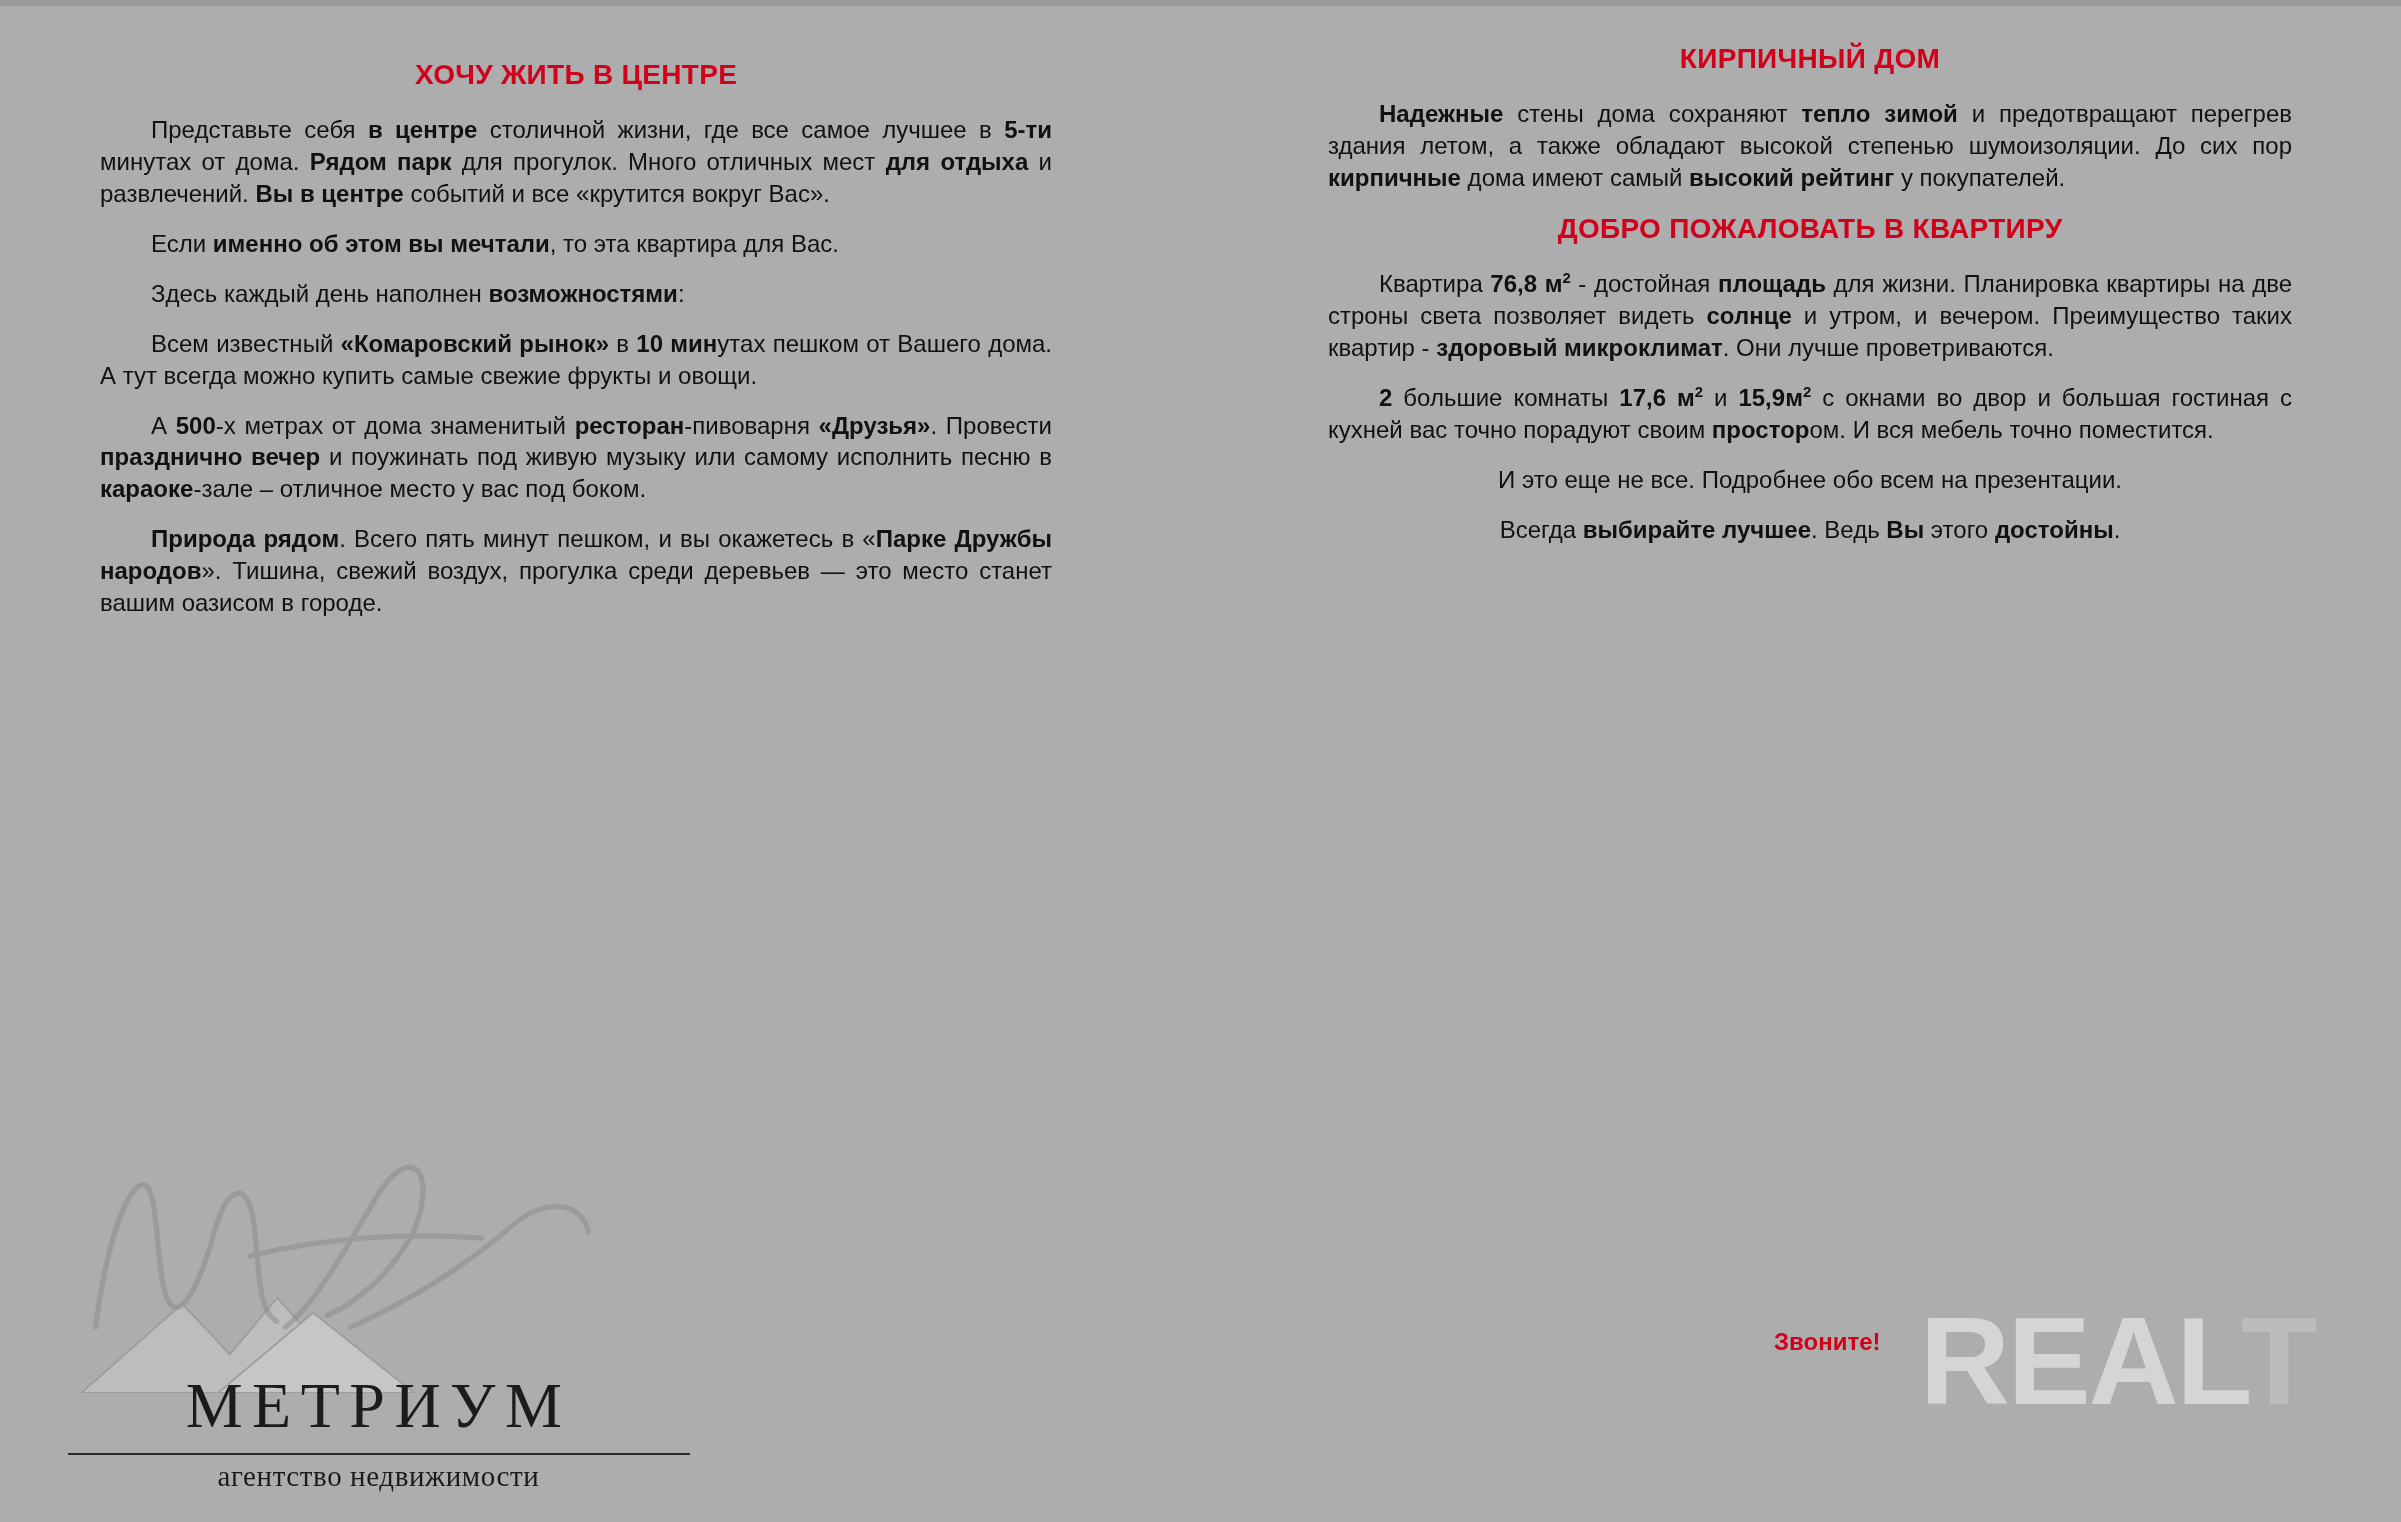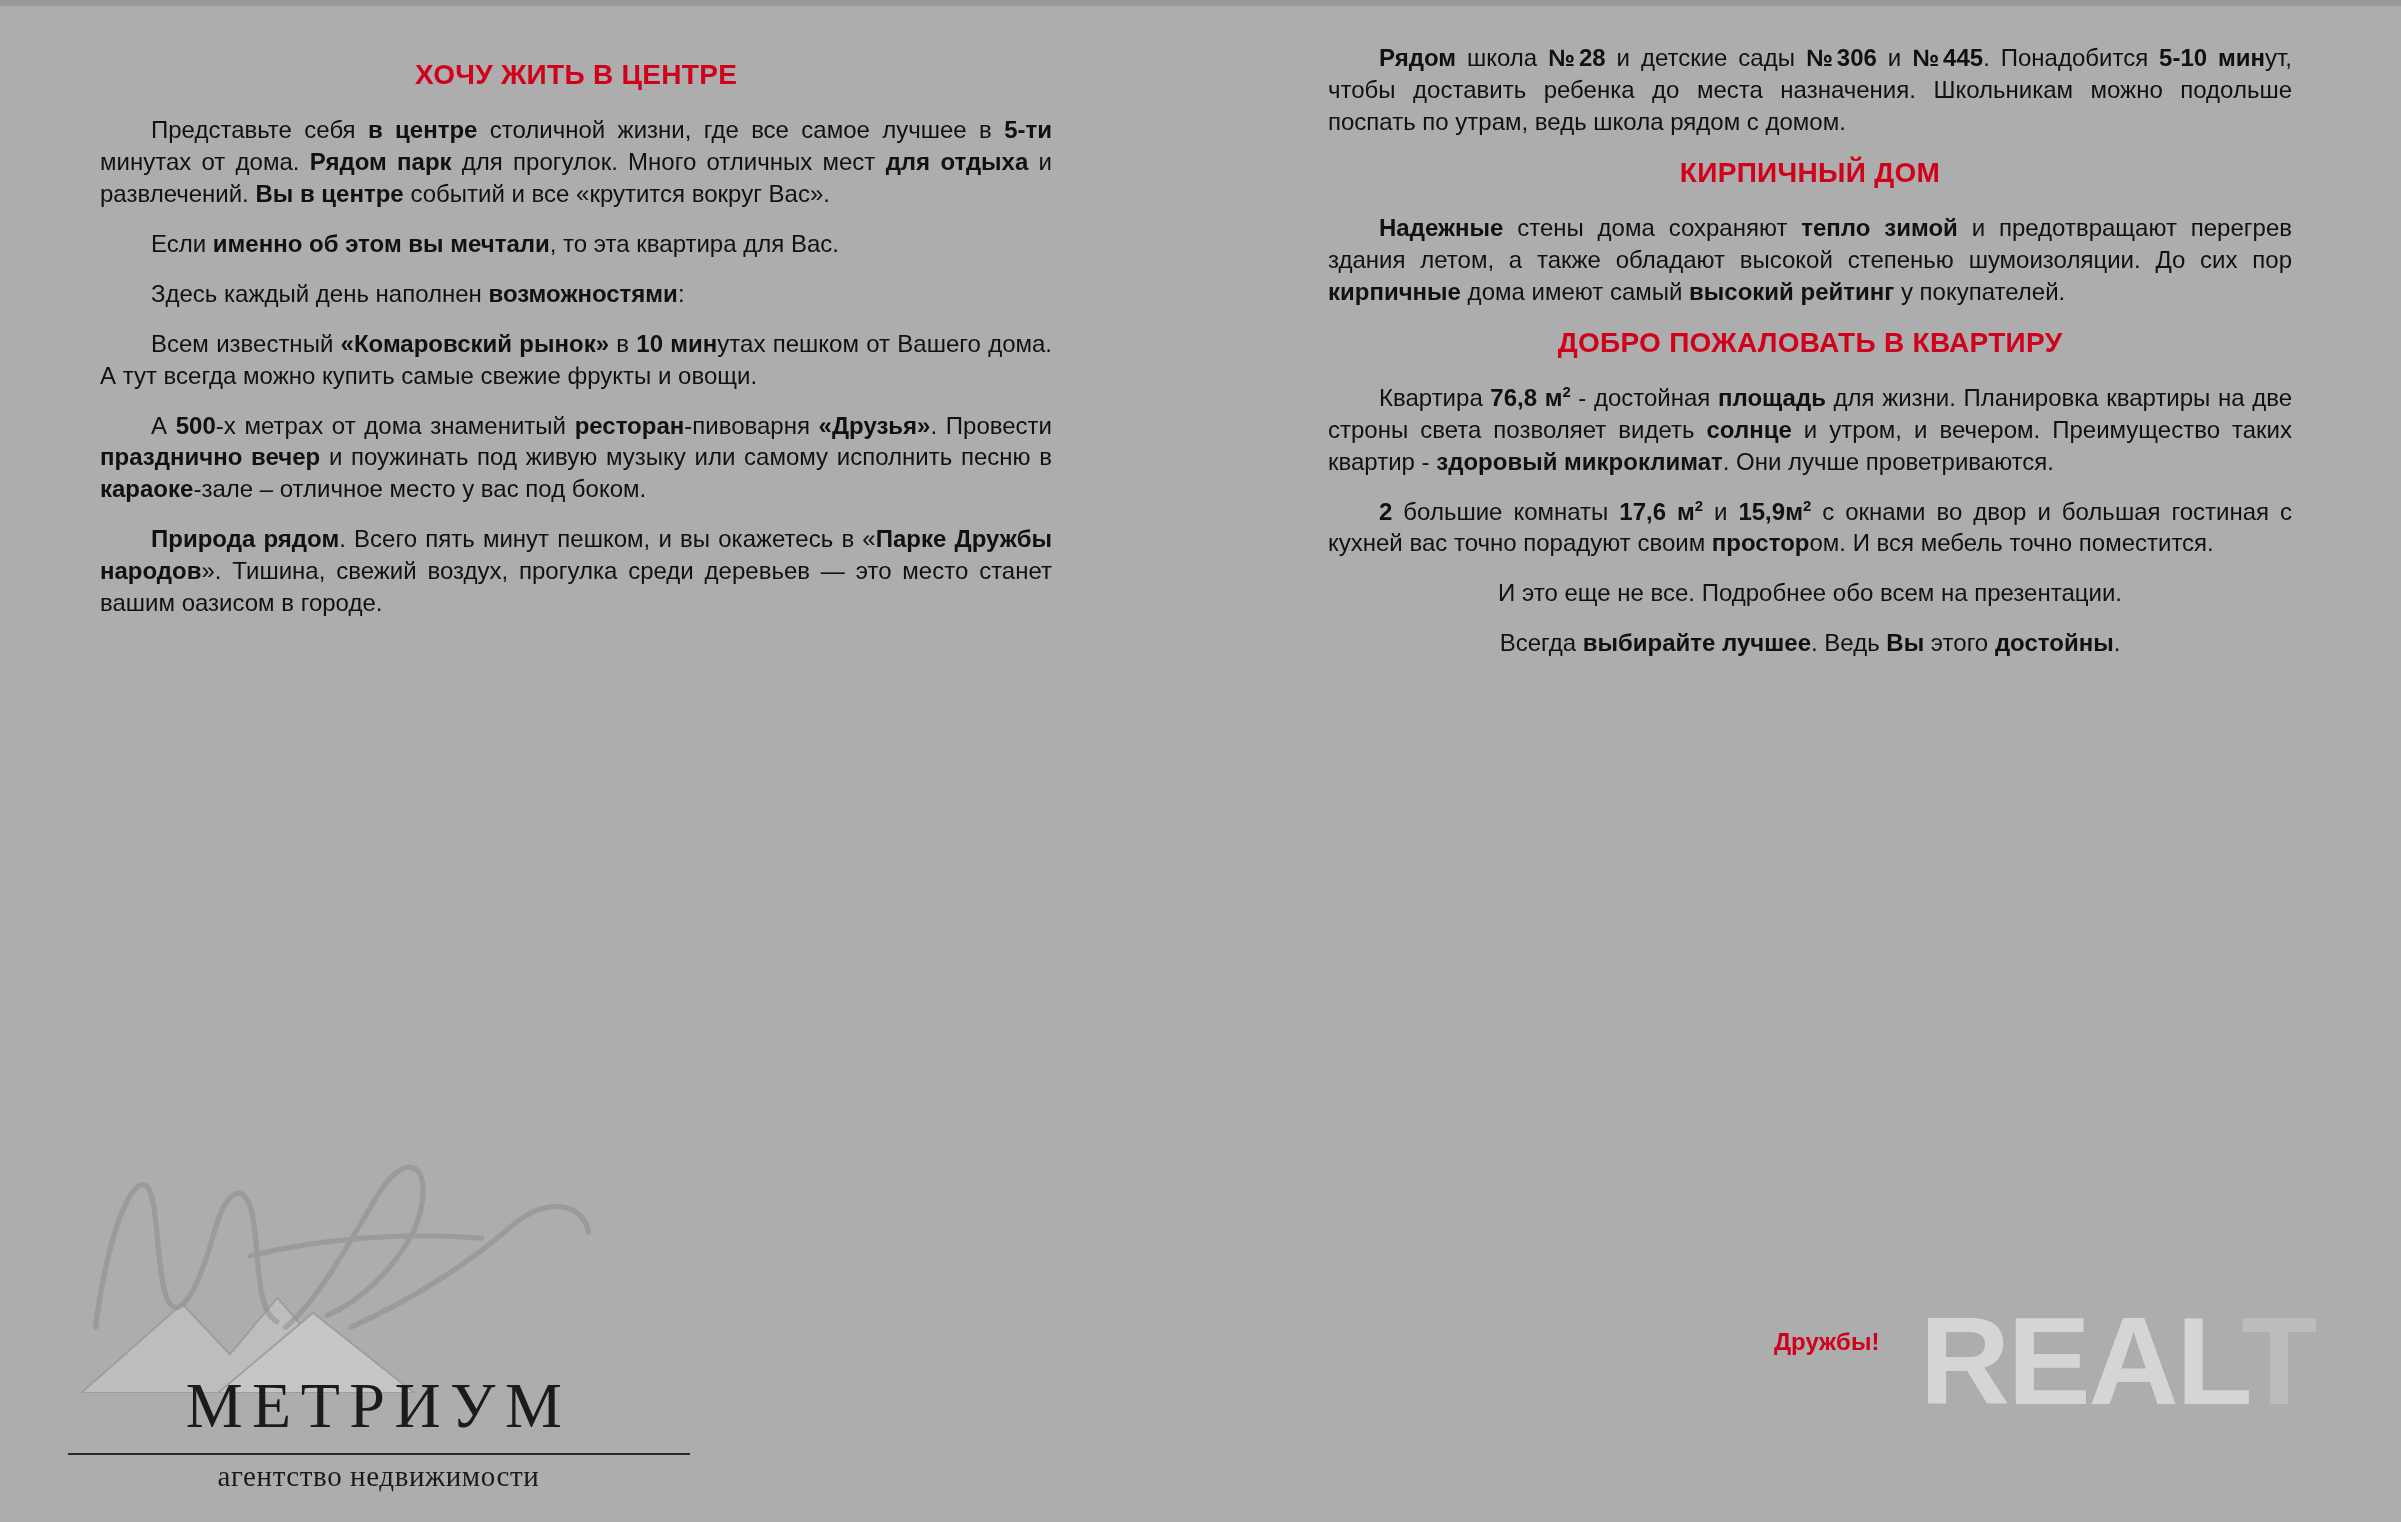--- a/index.html
+++ b/index.html
@@ -177,39 +177,38 @@
 
     <p class="para justify">Всем известный <b>«Комаровский рынок»</b> в <b>10 мин</b>утах пешком от Вашего дома. А тут всегда можно купить самые свежие фрукты и овощи.</p>
 
     <p class="para justify">А <b>500</b>-х метрах от дома знаменитый <b>ресторан</b>-пивоварня <b>«Друзья»</b>. Провести <b>празднично вечер</b> и поужинать под живую музыку или самому исполнить песню в <b>караоке</b>-зале – отличное место у вас под боком.</p>
 
     <p class="para justify"><b>Природа рядом</b>. Всего пять минут пешком, и вы окажетесь в «<b>Парке Дружбы народов</b>». Тишина, свежий воздух, прогулка среди деревьев — это место станет вашим оазисом в городе.</p>
   </div>
 
   <div class="col col-right">
 
-    <p class="para justify"><b>Рядом</b> школа <b>№28</b> и детские сады <b>№306</b> и <b>№445</b>. Понадобится <b>5-10 мин</b>ут, чтобы доставить ребенка до места назначения. Школьникам можно подольше поспать по утрам, ведь школа рядом с домом.</p>
 
 
     <h2 class="heading">КИРПИЧНЫЙ ДОМ</h2>
 
     <p class="para justify"><b>Надежные</b> стены дома сохраняют <b>тепло зимой</b> и предотвращают перегрев здания летом, а также обладают высокой степенью шумоизоляции. До сих пор <b>кирпичные</b> дома имеют самый <b>высокий рейтинг</b> у покупателей.</p>
 
     <h2 class="heading">ДОБРО ПОЖАЛОВАТЬ В КВАРТИРУ</h2>
 
     <p class="para justify">Квартира <b>76,8 м</b><b><sup>2</sup></b> - достойная <b>площадь</b> для жизни. Планировка квартиры на две строны  света позволяет видеть <b>солнце</b> и утром, и вечером. Преимущество таких квартир - <b>здоровый микроклимат</b>. Они лучше проветриваются.</p>
 
     <p class="para justify"><b>2</b> большие комнаты <b>17,6 м</b><b><sup>2</sup></b> и <b>15,9м</b><b><sup>2</sup></b> с окнами во двор и большая гостиная с кухней вас точно порадуют своим <b>простор</b>ом. И вся мебель точно поместится.</p>
 
     <p class="para center">И это еще не все. Подробнее обо всем на презентации.</p>
 
     <p class="para center">Всегда <b>выбирайте лучшее</b>. Ведь <b>Вы</b> этого <b>достойны</b>.</p>
   </div>
 
-  <div class="call-now">Дружбы!</div>
+  <div class="call-now">Звоните!</div>
 
   <div id="logo-metrium">
     <div class="mountain">
       <svg width="369" height="113" viewBox="0 0 620 190" xmlns="http://www.w3.org/2000/svg">
         <polygon points="0,190 170,40 250,125 330,30 470,190" fill="#bdbdbd" stroke="#9d9d9d" stroke-width="3"></polygon>
         <polygon points="230,190 390,55 560,190" fill="#c6c6c6" stroke="#9d9d9d" stroke-width="3"></polygon>
       </svg>
     </div>
     <div class="brand">МЕТРИУМ</div>
     <div class="rule"></div>

